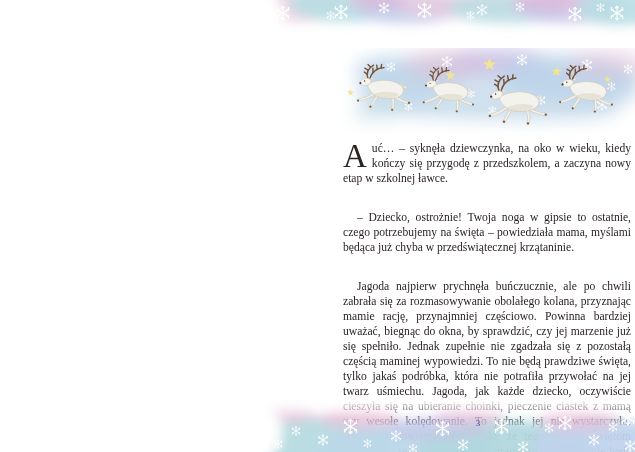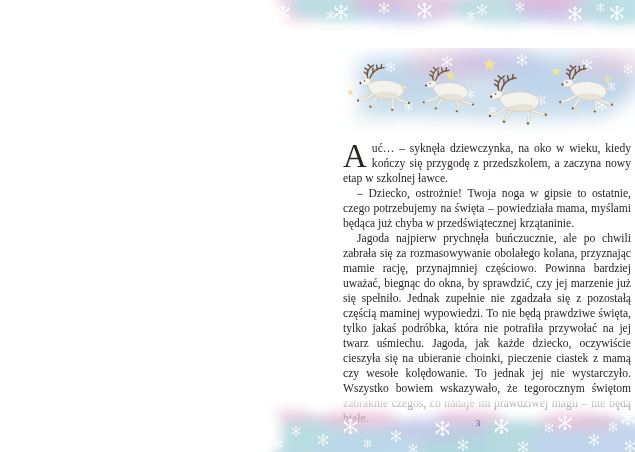--- a/index.html
+++ b/index.html
@@ -11,21 +11,21 @@
   .page-right{position:absolute;left:318px;top:0;width:317px;height:452px;}
   .band{position:absolute;pointer-events:none;}
   .band.top{left:258px;top:0;width:377px;height:54px;}
   .band.illus{left:340px;top:48px;width:295px;height:90px;}
   .band.bottom{left:258px;top:398px;width:377px;height:54px;}
   .text-col{
     position:absolute;left:343px;top:141px;width:288px;
     font-size:11.6px;line-height:15px;color:#2a2422;text-align:justify;
   }
   .text-col p{margin:0;padding:0;}
-  .text-col p.indent{text-indent:14px;}
+  .text-col p.indent{text-indent:14px;margin-top:24px;}
   .dropcap{
     float:left;font-size:33px;line-height:26px;padding:2px 5px 0 0;color:#2a2422;
   }
   .page-number{
     position:absolute;left:428px;top:418px;width:100px;text-align:center;
     font-size:9px;color:#44549e;
   }
 </style>
 </head>
 <body>

